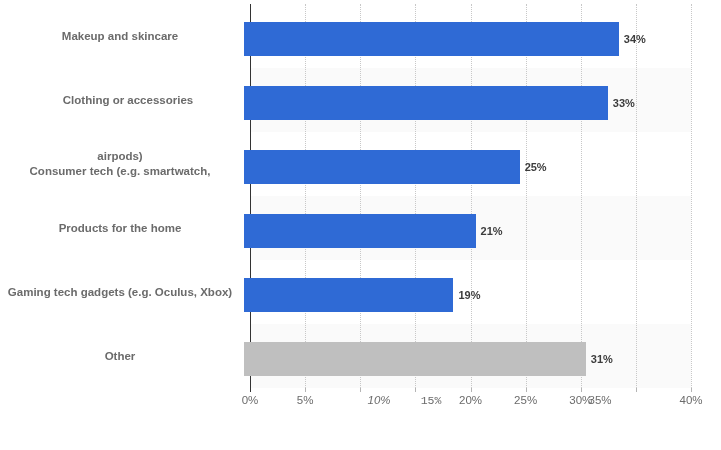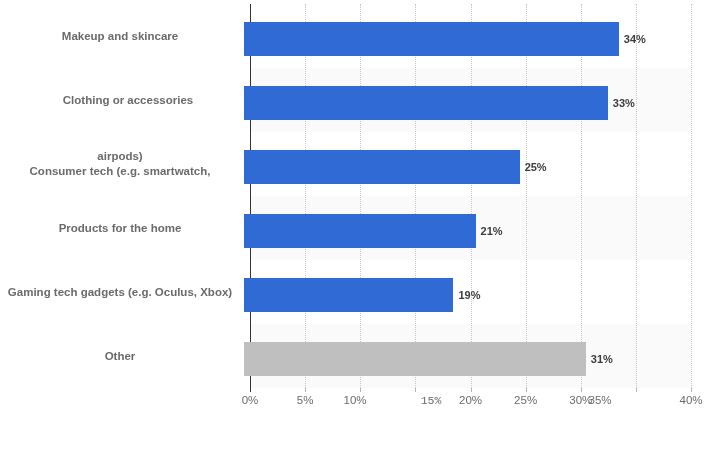--- a/index.html
+++ b/index.html
@@ -203,21 +203,21 @@
       </div>
       <div class="bar-row" style="top: 324px; width: 441px;">
         <div class="bar" style="width: 341.775px; background: rgb(191, 191, 191);"></div>
         <div class="bar-value" style="left: 341.775px;">31%</div>
       </div>
     </div>
 
   <div id="xticks">
       <div class="x-tick" style="left: 250px;">0%</div>
       <div class="x-tick" style="left: 305.125px;">5%</div>
-      <div class="x-tick" style="left: 355px;">10%</div>
+      <div class="x-tick" style="left: 379px; font-style: italic;">10%</div>
       <div class="x-tick" style="left: 431px; font-family: Liberation Mono, monospace;">15%</div>
       <div class="x-tick" style="left: 470.5px;">20%</div>
       <div class="x-tick" style="left: 525.625px;">25%</div>
       <div class="x-tick" style="left: 580.75px;">30%</div>
       <div class="x-tick" style="left: 600px;">35%</div>
       <div class="x-tick" style="left: 691px;">40%</div>
     </div>
 
 
 </div>

